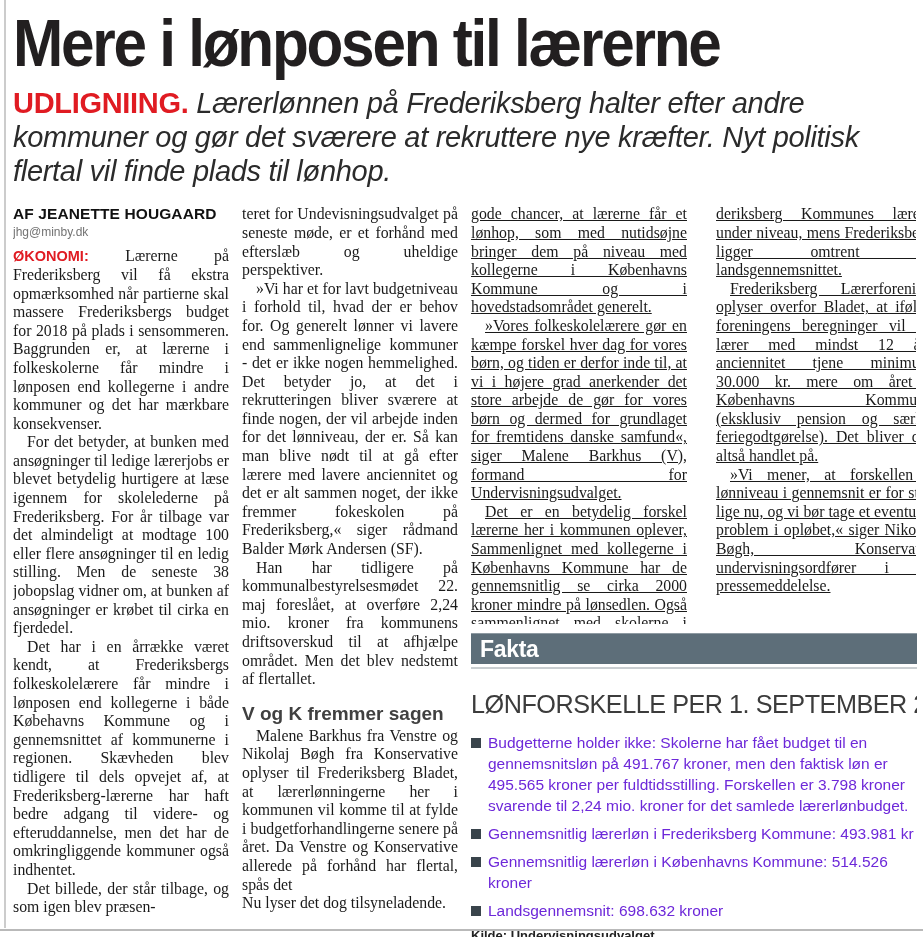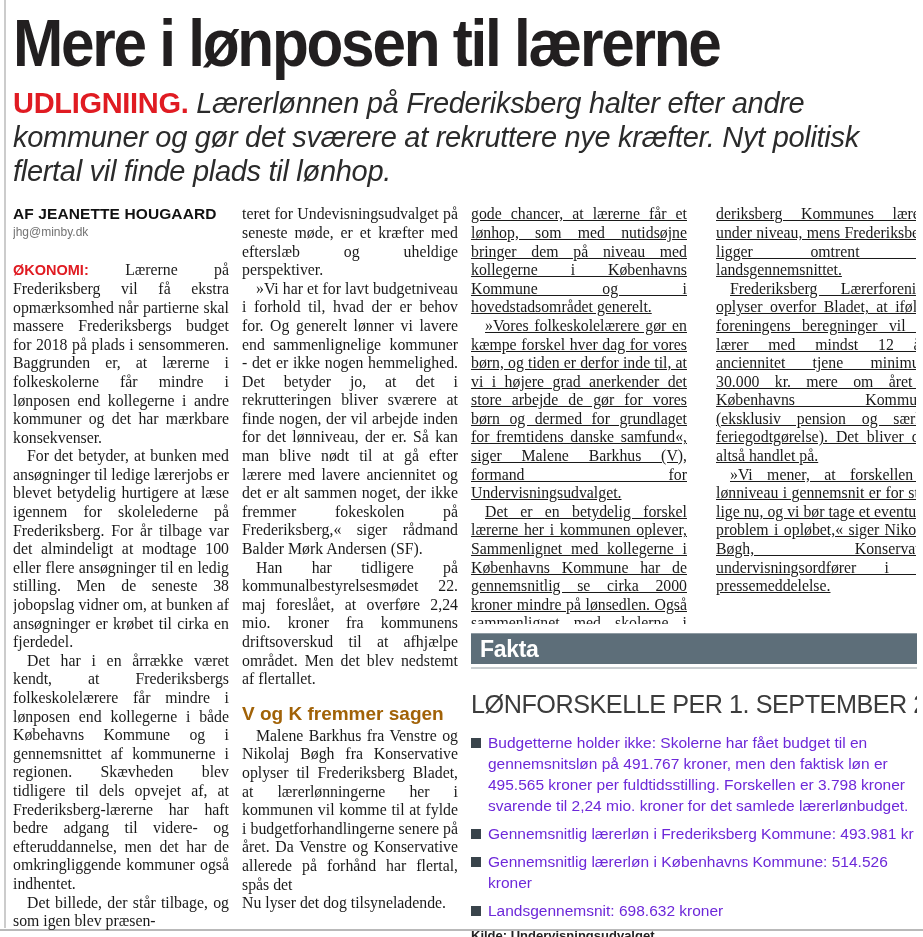--- a/index.html
+++ b/index.html
@@ -22,30 +22,30 @@
     font-size:29px;line-height:34px;color:#2b2b2b;letter-spacing:-0.3px;width:904px;}
   .kicker{font-weight:700;font-style:normal;}
   .standfirst .dek{font-style:italic;}
 
   
   .article{display:flex;gap:13px;margin-top:17px;height:738px;overflow:hidden;}
   .col{width:216px;flex:0 0 216px;overflow:hidden;}
   .right-wrap{width:445px;flex:0 0 445px;display:flex;flex-direction:column;}
   .cols-34{display:flex;gap:29px;height:456px;overflow:hidden;text-decoration:underline;}
 
-  .byline-block{margin-bottom:22px;}
+  .byline-block{margin-bottom:8px;}
   .byline-author{font-family:"Liberation Sans", sans-serif;font-weight:700;
     font-size:15.5px;color:#111;letter-spacing:0.1px;}
   .byline-email{font-family:"Liberation Sans", sans-serif;font-size:12px;color:#737373;margin-top:2px;}
 
   .body-p{margin:0;font-size:15.8px;line-height:18.6px;text-align:justify;}
   .body-p.indent{text-indent:14px;}
   .lead-in{color:#e01b22;font-family:"Liberation Sans", sans-serif;font-weight:700;font-size:14.5px;}
   .subhead{margin:14px 0 2px 0;font-family:"Liberation Sans", sans-serif;
-    font-weight:700;font-size:19px;color:#a16207;}
+    font-weight:700;font-size:19px;color:#404040;}
 
   
   .fakta{margin-top:9px;width:452px;}
   .fakta-bar{height:31px;background:#5d6e79;border-top:1px solid #8e9aa2;
     display:flex;align-items:center;padding-left:9px;box-sizing:border-box;}
   .fakta-bar span{color:#ffffff;font-family:"Liberation Sans", sans-serif;
     font-weight:700;font-size:23px;letter-spacing:-0.3px;}
   .fakta-bar-under{height:2px;background:#c9ced1;margin-top:3px;}
   .fakta-title{margin-top:20px;font-family:"Liberation Sans", sans-serif;
     font-weight:400;font-size:26px;color:#3c3c3c;letter-spacing:-0.5px;
@@ -79,21 +79,21 @@
         <div class="byline-author">AF JEANETTE HOUGAARD</div>
         <div class="byline-email">jhg@minby.dk</div>
       </div>
     <p class="body-p"><span class="lead-in">ØKONOMI: </span>Lærerne på Frederiksberg vil få ekstra opmærksomhed når partierne skal massere Frederiksbergs budget for 2018 på plads i sensommeren. Baggrunden er, at lærerne i folkeskolerne får mindre i lønposen end kollegerne i andre kommuner og det har mærkbare konsekvenser.</p>
         <p class="body-p indent">For det betyder, at bunken med ansøgninger til ledige lærerjobs er blevet betydelig hurtigere at læse igennem for skolelederne på Frederiksberg. For år tilbage var det almindeligt at modtage 100 eller flere ansøgninger til en ledig stilling. Men de seneste 38 jobopslag vidner om, at bunken af ansøgninger er krøbet til cirka en fjerdedel.</p>
         <p class="body-p indent">Det har i en årrække været kendt, at Frederiksbergs folkeskolelærere får mindre i lønposen end kollegerne i både Købehavns Kommune og i gennemsnittet af kommunerne i regionen. Skævheden blev tidligere til dels opvejet af, at Frederiksberg-lærerne har haft bedre adgang til videre- og efteruddannelse, men det har de omkringliggende kommuner også indhentet.</p>
         <p class="body-p indent">Det billede, der står tilbage, og som igen blev præsen-</p>
       </div>
 
     <div class="col">
-        <p class="body-p">teret for Undevisningsudvalget på seneste møde, er et kræfter med efterslæb og uheldige perspektiver.</p>
+        <p class="body-p">teret for Undevisningsudvalget på seneste møde, er et forhånd med efterslæb og uheldige perspektiver.</p>
         <p class="body-p indent">»Vi har et for lavt budgetniveau i forhold til, hvad der er behov for. Og generelt lønner vi lavere end sammenlignelige kommuner - det er ikke nogen hemmelighed. Det betyder jo, at det i rekrutteringen bliver sværere at finde nogen, der vil arbejde inden for det lønniveau, der er. Så kan man blive nødt til at gå efter lærere med lavere anciennitet og det er alt sammen noget, der ikke fremmer fokeskolen på Frederiksberg,« siger rådmand Balder Mørk Andersen (SF).</p>
         <p class="body-p indent">Han har tidligere på kommunalbestyrelsesmødet 22. maj foreslået, at overføre 2,24 mio. kroner fra kommunens driftsoverskud til at afhjælpe området. Men det blev nedstemt af flertallet.</p>
         <h3 class="subhead">V og K fremmer sagen</h3>
         <p class="body-p indent">Malene Barkhus fra Venstre og Nikolaj Bøgh fra Konservative oplyser til Frederiksberg Bladet, at lærerlønningerne her i kommunen vil komme til at fylde i budgetforhandlingerne senere på året. Da Venstre og Konservative allerede på forhånd har flertal, spås det</p>
         <p class="body-p">Nu lyser det dog tilsyneladende.</p>
       </div>
 
     <div class="right-wrap">
       <div class="cols-34">
         <div class="col">

